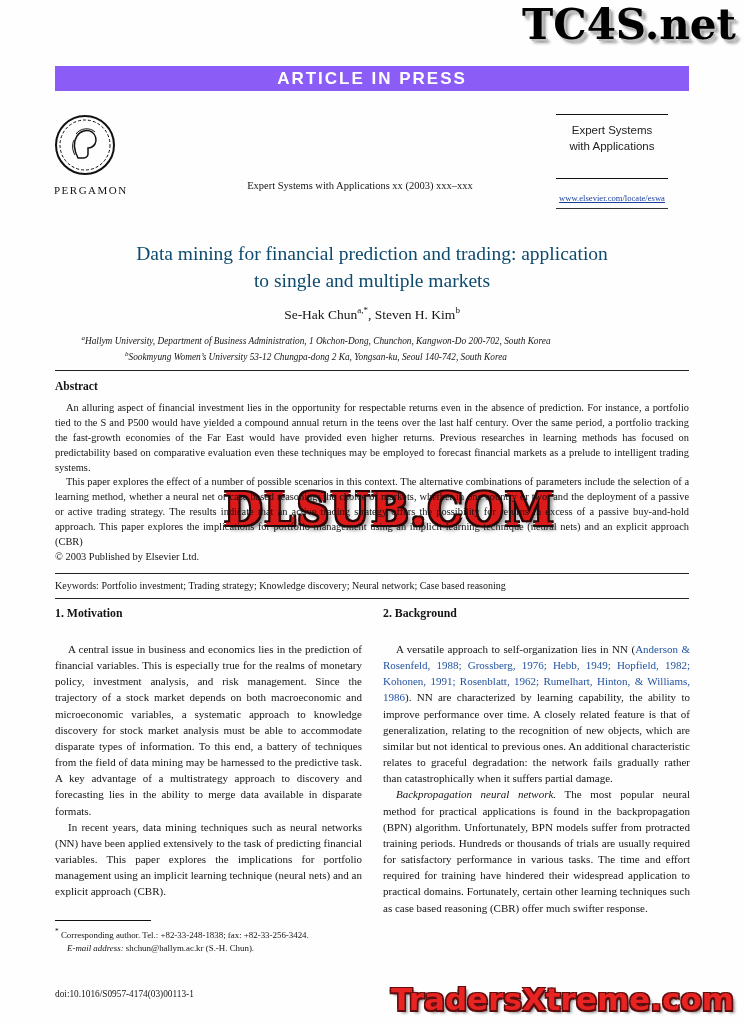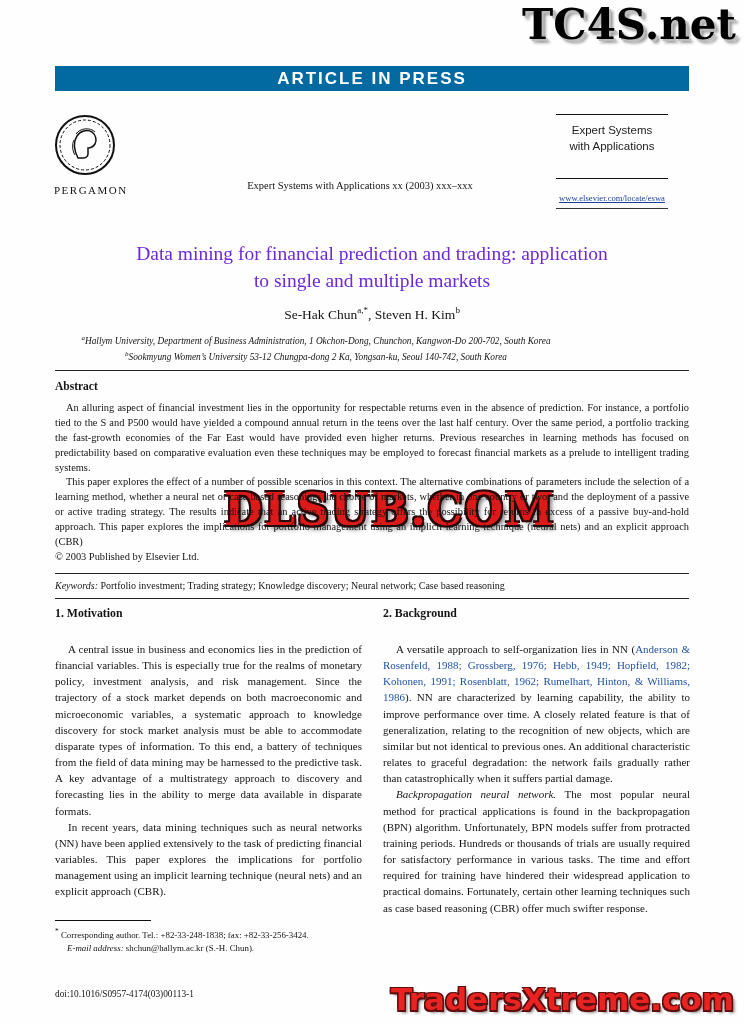--- a/index.html
+++ b/index.html
@@ -26,21 +26,21 @@
   .wm-bottom {
     top:981px; right:10px; font-family:"DejaVu Sans", sans-serif; font-weight:bold;
     font-size:31px; color:#e92222;
     text-shadow:-1.5px -1.5px 0 #5e0e0e, 1.5px -1.5px 0 #5e0e0e,
                 -1.5px 1.5px 0 #5e0e0e, 1.5px 1.5px 0 #5e0e0e, 3px 3px 3px #8e8e8e;
   }
 
   
   .banner {
     position:absolute; left:55px; top:66px; width:634px; height:25px;
-    background:#0369a1; color:#ffffff; text-align:center; line-height:25px;
+    background:#8b5cf6; color:#ffffff; text-align:center; line-height:25px;
     font-family:"Liberation Sans", sans-serif; font-weight:bold;
     font-size:17px; letter-spacing:2px;
   }
 
   
   .logo-wrap { position:absolute; left:54px; top:114px; width:90px; text-align:left; }
   .publisher-name {
     margin-top:4px; font-size:11px; letter-spacing:1.5px; font-weight:normal;
     font-variant:small-caps; font-family:"Liberation Serif", serif;
   }
@@ -58,21 +58,21 @@
   }
   .journal-url {
     margin-top:14px; font-size:8.6px; color:#1a3f9c; text-decoration:underline;
     cursor:pointer; font-family:"Liberation Serif", serif;
   }
   .journal-rule { margin-top:5px; border-top:1px solid #333; }
 
   
   .title {
     position:absolute; left:0; top:240px; width:744px; text-align:center;
-    font-size:19.5px; line-height:1.4; color:#6d28d9;
+    font-size:19.5px; line-height:1.4; color:#0c4a6e;
   }
   .authors { position:absolute; left:0; top:305px; width:744px; text-align:center; font-size:13.5px; }
   .authors sup { font-size:9px; }
   .affiliations {
     position:absolute; left:0; top:333px; width:632px; text-align:center;
     font-style:italic; font-size:9.3px; line-height:1.55;
   }
   .affiliations sup { font-size:7px; }
 
   
@@ -82,21 +82,21 @@
   }
   .abstract h3 { font-size:11.5px; font-weight:bold; margin-bottom:9px; }
   .abstract p {
     font-size:10.4px; line-height:1.43; text-align:justify; text-indent:11px;
   }
   .abstract p.copyright { text-indent:0; }
   .keywords {
     margin-top:8px; border-top:1px solid #222; border-bottom:1px solid #222;
     padding:6px 0 7px 0; font-size:10px;
   }
-  .keywords .kw-label { font-style:italic; }
+  .keywords .kw-label { }
 
   
   .col { position:absolute; top:606px; width:307px; }
   .col-left  { left:55px; }
   .col-right { left:383px; }
   .col h2 { font-size:11.8px; font-weight:bold; margin-bottom:20px; }
   .col p {
     font-size:11px; line-height:1.47; text-align:justify; text-indent:13px;
     margin-bottom:0;
   }

